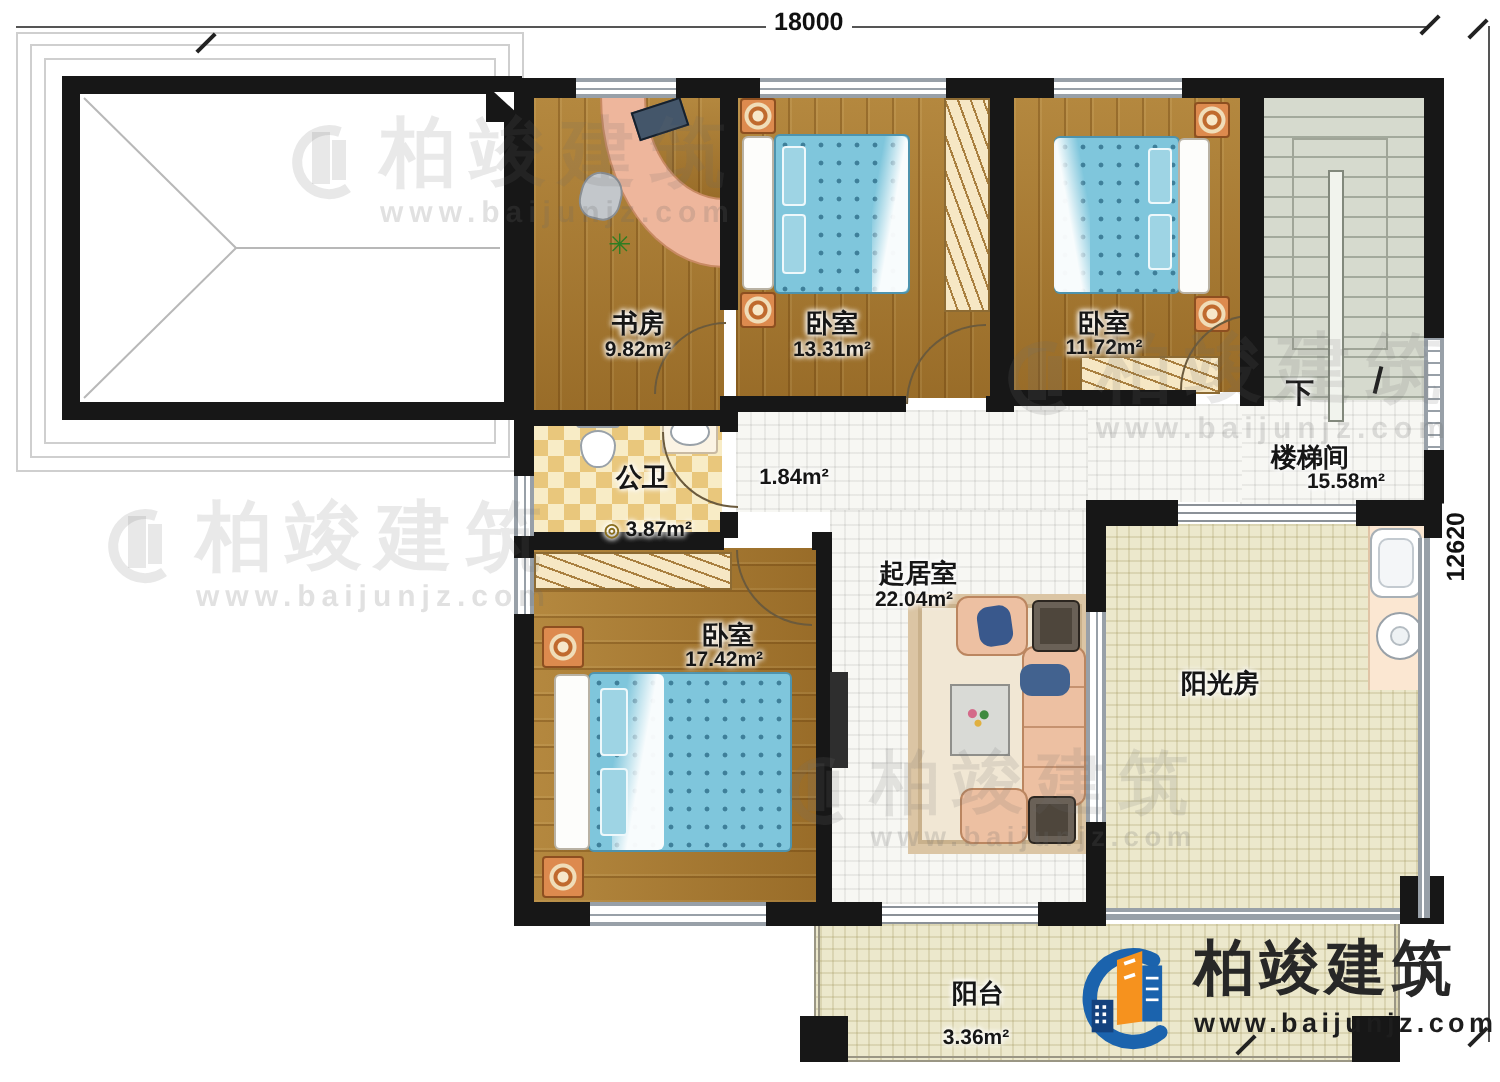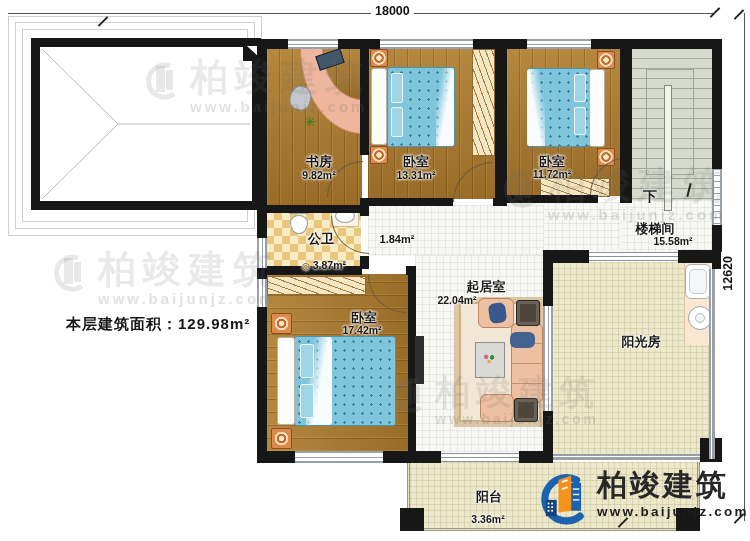--- a/index.html
+++ b/index.html
@@ -63,21 +63,21 @@
   #logo-name{font-size:30px;font-weight:bold;color:#272727;letter-spacing:3px;line-height:1.1}
   #logo-url{font-size:13.5px;font-weight:bold;color:#1d1d1d;letter-spacing:2.2px;margin-top:3px}
 </style>
 </head>
 <body>
 
 <div id="stage">
 
   <i class="abs" style="left:8px;top:13px;width:706px;height:1px;background:#555;z-index:17"></i>
   <i class="abs" style="left:744px;top:13px;width:1px;height:508px;background:#555;z-index:17"></i>
-  <span class="dim" style="left:371px;top:4px">18000</span>
+  <span class="dim" style="left:383px;top:4px">18000</span>
   <span class="dim" style="left:721px;top:252px;writing-mode:vertical-rl;transform:rotate(180deg);padding:4px 0">12620</span>
   <i class="tick" style="left:102px;top:15px;height:13px;transform:rotate(45deg)"></i>
   <i class="tick" style="left:714px;top:6px;height:13px;transform:rotate(45deg)"></i>
   <i class="tick" style="left:738px;top:8px;height:13px;transform:rotate(45deg)"></i>
   <i class="tick" style="left:738px;top:512px;height:13px;transform:rotate(45deg)"></i>
   <i class="tick" style="left:622px;top:516px;height:13px;transform:rotate(45deg)"></i>
 
   <i class="roofline" style="left:8px;top:16px;width:254px;height:220px"></i>
   <i class="roofline" style="left:15px;top:22px;width:240px;height:207px"></i>
   <i class="roofline" style="left:22px;top:29px;width:226px;height:193px"></i>
@@ -228,23 +228,23 @@
   <span class="lbl area" style="left:416px;top:169px">13.31m²</span>
   <span class="lbl" style="left:552px;top:153px">卧室</span>
   <span class="lbl area" style="left:552px;top:168px">11.72m²</span>
   <span class="lbl" style="left:655px;top:220px">楼梯间</span>
   <span class="lbl area" style="left:673px;top:235px">15.58m²</span>
   <span class="lbl" style="left:321px;top:230px">公卫</span>
   <span class="lbl area" style="left:324px;top:259px"><span style="color:#8a6f1f;font-size:9px">◎</span> <span>3.87m²</span></span>
   <span class="lbl area" style="left:397px;top:233px;font-size:11px">1.84m²</span>
   <span class="lbl" style="left:364px;top:309px">卧室</span>
   <span class="lbl area" style="left:362px;top:324px">17.42m²</span>
-  <span class="lbl" style="left:486px;top:278px">起居室</span>
+  <span class="lbl" style="left:459px;top:278px">起居室</span>
   <span class="lbl area" style="left:457px;top:294px">22.04m²</span>
-  <span class="lbl" style="left:641px;top:333px">阳光房</span>
+  <span class="lbl" style="left:610px;top:333px">阳光房</span>
   <span class="lbl" style="left:489px;top:488px">阳台</span>
   <span class="lbl area" style="left:488px;top:513px">3.36m²</span>
 
   <div class="wm" style="left:140px;top:58px">
     <svg width="42" height="46" viewBox="0 0 42 46">
         <path d="M34 36 A16 16 0 1 1 30 8" fill="none" stroke="rgba(110,110,110,.16)" stroke-width="5"></path>
         <rect x="16" y="8" width="9" height="26" fill="rgba(110,110,110,.16)"></rect>
         <rect x="26" y="12" width="7" height="20" fill="rgba(110,110,110,.16)"></rect>
       </svg>
     <div><span class="wm-name">柏竣建筑</span><div class="wm-url">www.baijunjz.com</div></div>
@@ -268,23 +268,20 @@
   <div class="wm" style="left:380px;top:372px;transform:scale(.92)">
     <svg width="42" height="46" viewBox="0 0 42 46">
         <path d="M34 36 A16 16 0 1 1 30 8" fill="none" stroke="rgba(110,110,110,.16)" stroke-width="5"></path>
         <rect x="16" y="8" width="9" height="26" fill="rgba(110,110,110,.16)"></rect>
         <rect x="26" y="12" width="7" height="20" fill="rgba(110,110,110,.16)"></rect>
       </svg>
     <div><span class="wm-name">柏竣建筑</span><div class="wm-url">www.baijunjz.com</div></div>
   </div>
 
   <div id="title-block">
-    <div class="tb-line">
-      <span>本层建筑面积：</span><span>129.98m²</span>
-    </div>
   </div>
 
   <div id="logo">
     <svg width="56" height="62" viewBox="0 0 62 66">
       <path d="M50 52 A24 24 0 1 1 46 12" fill="none" stroke="#1b63ad" stroke-width="8" stroke-linecap="round"></path>
       <polygon points="26,12 40,7 40,46 26,48" fill="#f6921e"></polygon>
       <line x1="30" y1="14" x2="36" y2="12" stroke="#fff" stroke-width="2"></line>
       <line x1="30" y1="22" x2="36" y2="20" stroke="#fff" stroke-width="2"></line>
       <rect x="40" y="15" width="11" height="31" fill="#1b63ad"></rect>
       <line x1="42" y1="22" x2="49" y2="22" stroke="#fff" stroke-width="1.5"></line>

